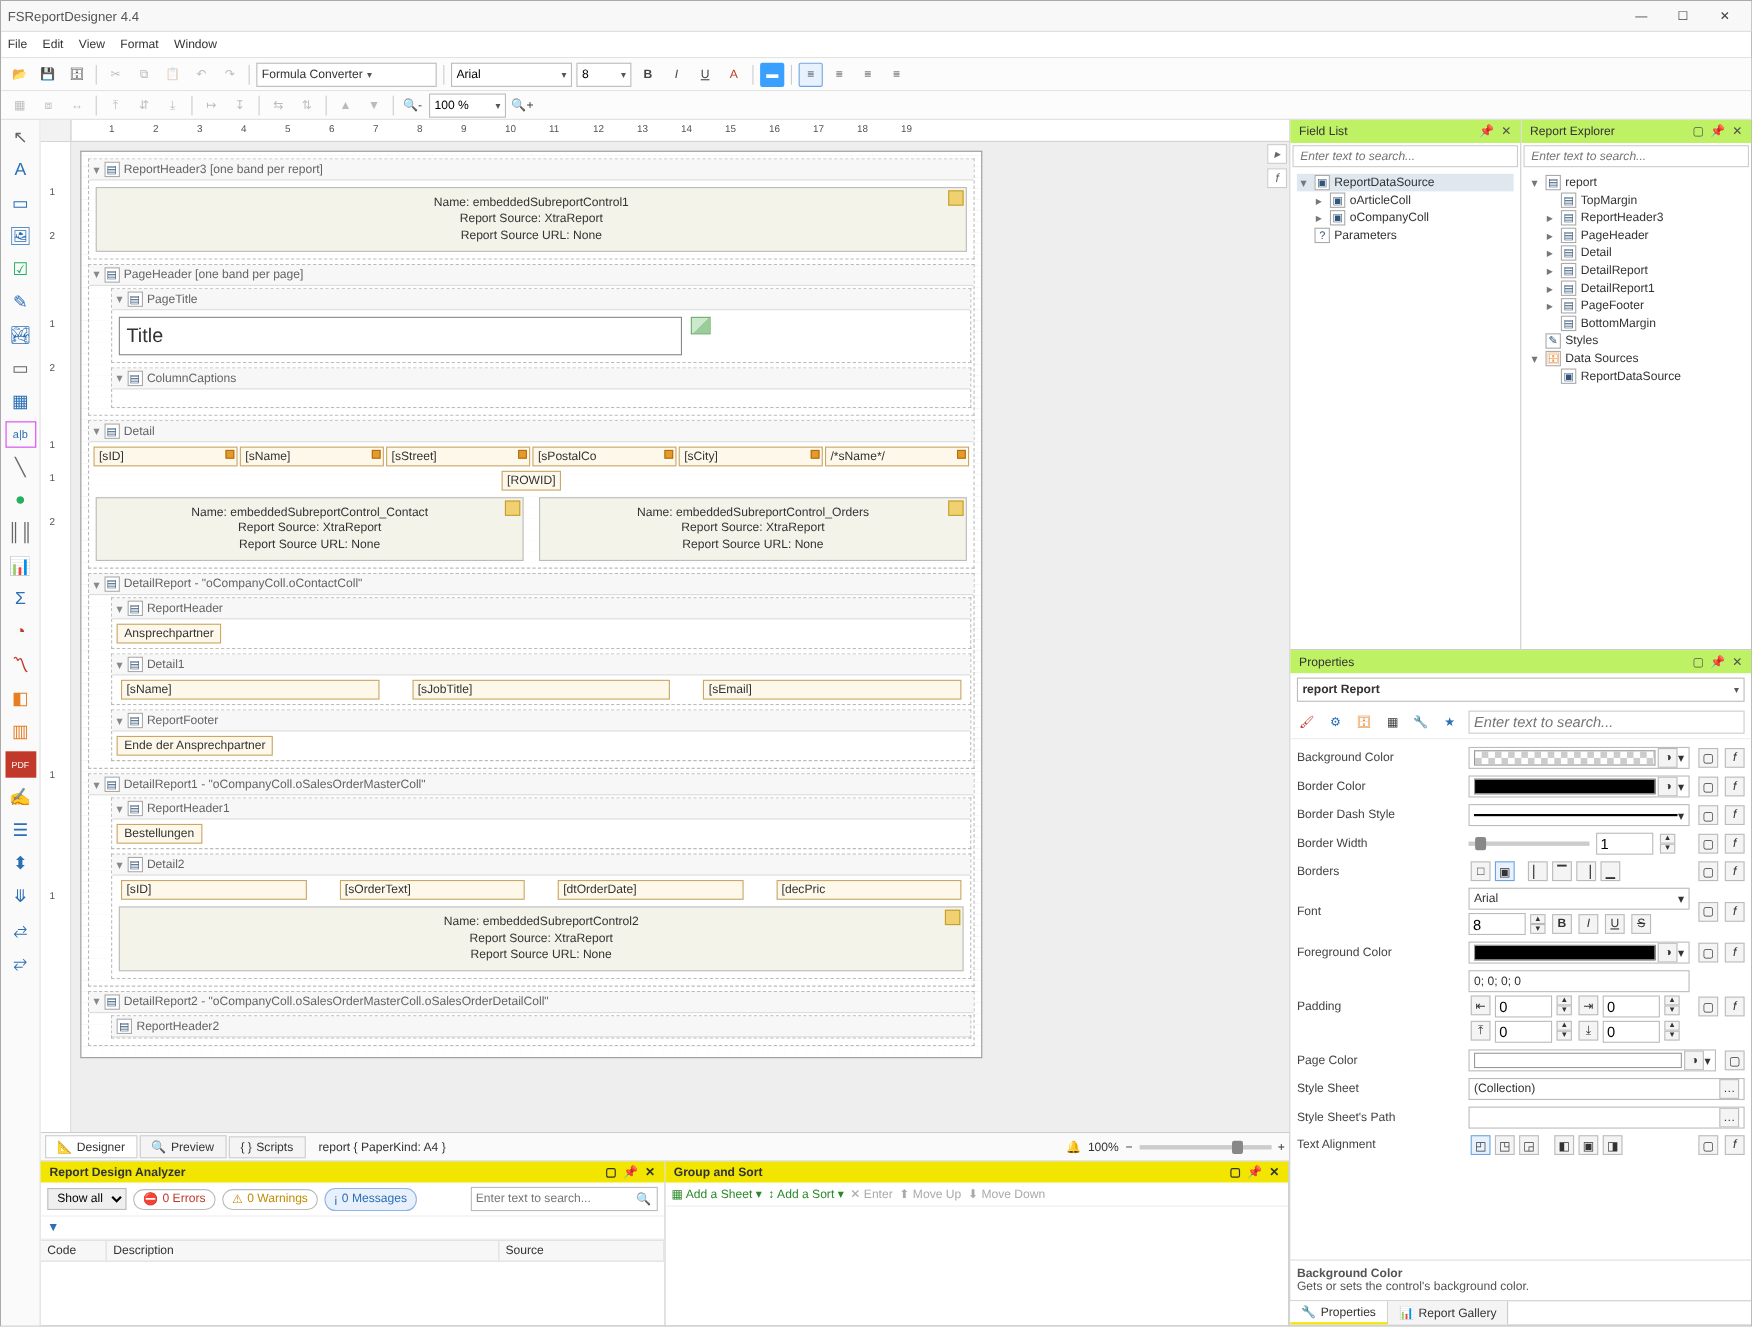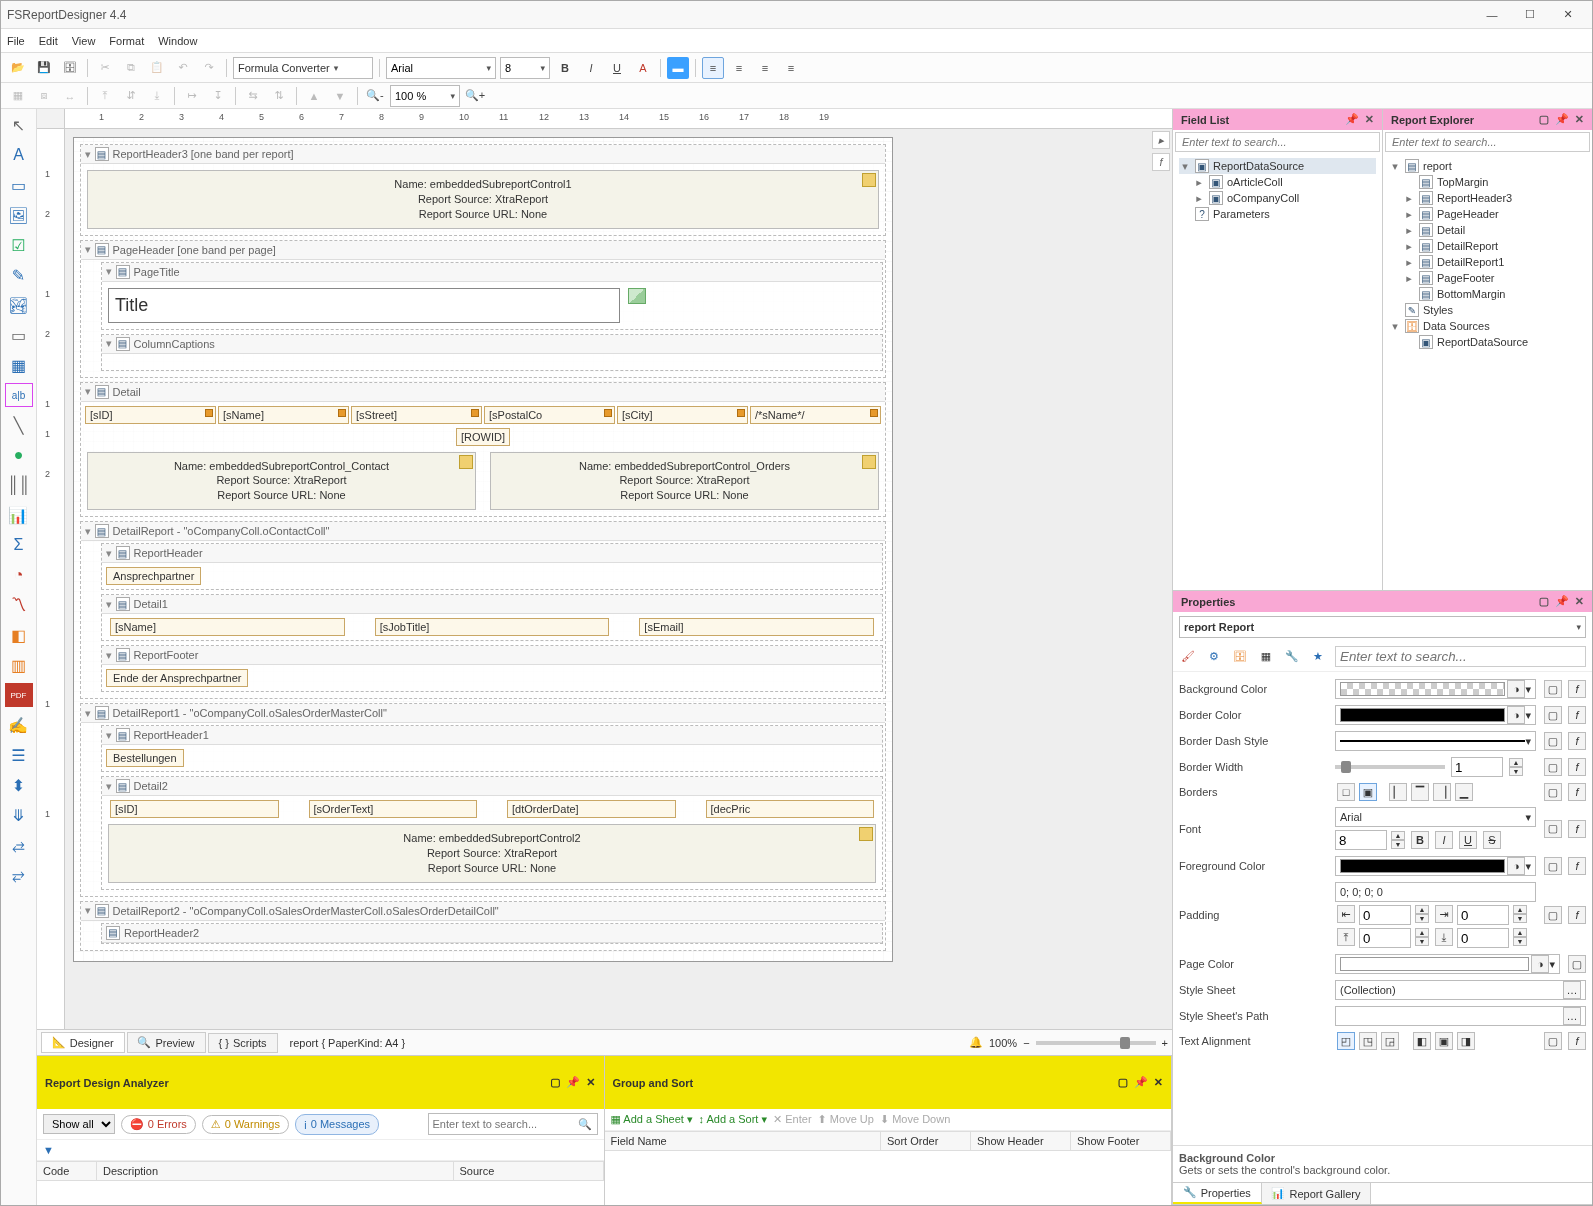--- a/index.html
+++ b/index.html
@@ -53,21 +53,21 @@
 .fld .pin{ position:absolute; right:2px; top:2px; width:8px;height:8px;background:#e79a2c;border:1px solid #b06f12;}
 .title-box { border:1px solid #888; background:#fff; padding:6px; font-size:18px; font-family:Arial; width:66%; margin:4px;}
 .imgph { width:18px;height:16px;border:1px solid #6a6; background:linear-gradient(135deg,#cde9cd 50%,#9acd9a 50%); display:inline-block; float:right; margin:4px;}
 .label-box{ border:1px solid #c9a766; background:#fdf8ea; padding:2px 6px; margin:2px; display:inline-block;}
 .small-row{ display:flex; gap:30px; padding:2px 6px;}
 .zoom-area{ margin-left:auto; display:flex; align-items:center; gap:6px;}
 .slider{ width:120px; height:4px; background:#ccc; position:relative;}
 .slider .thumb{ position:absolute; top:-4px; left:70%; width:10px;height:12px;background:#888;border-radius:2px;}
 .right-panels { width: 420px; display:flex; flex-direction:column; border-left:1px solid #ccc;}
 .panel { display:flex; flex-direction:column; border-bottom:1px solid #ccc;}
-.panel-hdr { background:#f9a8d4; padding:4px 8px; font-weight:bold; display:flex; align-items:center;}
+.panel-hdr { background:#bef264; padding:4px 8px; font-weight:normal; display:flex; align-items:center;}
 .panel-hdr .icons{ margin-left:auto; display:flex; gap:6px; color:#555;}
 .panel-hdr .icons span{ cursor:pointer;}
 .search-row{ padding:2px; }
 .search-row input{ width:100%; border:1px solid #ccc; padding:3px 6px; font-size:11px; color:#888; font-style:italic;}
 .tree { padding:4px 6px; font-size:11px; flex:1; overflow:auto;}
 .tree .node{ display:flex; align-items:center; gap:4px; padding:1px 0;}
 .tree .exp{ width:12px; text-align:center; color:#777; cursor:pointer;}
 .tree .ind1{ padding-left:14px;}
 .tree .sel{ background:#dfe7ef;}
 .sm-icon{ width:14px;height:14px; display:inline-flex;align-items:center;justify-content:center; font-size:10px; border:1px solid #aaa; background:#fff; color:#357;}
@@ -85,21 +85,21 @@
 .prop-extra{ display:flex; gap:4px;}
 .num-input{ width:52px; border:1px solid #bbb; height:20px; padding:0 3px;}
 .spin{ width:14px; display:flex; flex-direction:column;}
 .spin div{height:9px;border:1px solid #bbb;font-size:7px;line-height:7px;text-align:center;background:#f4f4f4;}
 .prop-desc{ border-top:1px solid #ddd; padding:6px; color:#555;}
 .bottom-tabs{ height:22px; border-top:1px solid #ccc; display:flex;}
 .bottom-tabs .tab{ padding:3px 10px; border-right:1px solid #ccc; background:#f4f4f4; display:flex; gap:4px; align-items:center;}
 .bottom-tabs .tab.active{ background:#fff; border-bottom:2px solid #f2e600;}
 .lower-panels{ height:150px; display:flex; border-top:1px solid #ccc;}
 .lower-panel{ flex:1; display:flex; flex-direction:column; border-right:1px solid #ccc;}
-.lhdr{ background:#f2e600; padding:20px 8px; font-weight:bold; display:flex; align-items:center;}
+.lhdr{ background:#f2e600; padding:3px 8px; font-weight:bold; display:flex; align-items:center;}
 .lhdr .icons{margin-left:auto; display:flex; gap:6px;}
 .lrow{ display:flex; gap:6px; padding:4px 6px; align-items:center; border-bottom:1px solid #eee;}
 .pill{ border:1px solid #bbb; border-radius:10px; padding:2px 8px; display:flex; align-items:center; gap:4px; background:#fff;}
 .pill.err{ color:#c0392b;} .pill.warn{color:#c08b00;} .pill.info{color:#2b6fb5; background:#e8f0fb; border-color:#8fb5e2;}
 .grid-hdr{ display:flex; border-top:1px solid #ddd; border-bottom:1px solid #ddd; background:#f7f7f7;}
 .grid-hdr div{ padding:3px 6px; border-right:1px solid #ddd;}
 select{ border:1px solid #bbb; padding:2px 4px; font-size:11px;}
 .canvas-actions{ position:absolute; right:2px; top:2px; display:flex; flex-direction:column; gap:4px;}
 .canvas-actions div{ width:18px;height:18px;border:1px solid #ccc;background:#fff;display:flex;align-items:center;justify-content:center;color:#666;font-style:italic;}
 .view-tabs{ height:26px; display:flex; align-items:center; border-top:1px solid #ccc; background:#fafafa; padding:0 4px; gap:2px;}
@@ -132,21 +132,21 @@
     <div class="tbbtn" title="Open">📂</div>
     <div class="tbbtn">💾</div>
     <div class="tbbtn">🗄</div>
     <div class="tbsep"></div>
     <div class="tbbtn dim">✂</div>
     <div class="tbbtn dim">⧉</div>
     <div class="tbbtn dim">📋</div>
     <div class="tbbtn dim">↶</div>
     <div class="tbbtn dim">↷</div>
     <div class="tbsep"></div>
-    <div class="combo" style="width:140px">
+    <div class="combo" style="width:164px">
       <span>Formula Converter</span>
       <span class="caret">▾</span>
     </div>
     <div class="tbsep"></div>
     <div class="combo" style="width:110px">
       <input value="Arial" style="">
       <span class="caret">▾</span>
     </div>
     <div class="combo" style="width:50px">
       <input value="8" style="">
@@ -525,26 +525,20 @@
                       <span>✕</span>
                     </div>
               </div>
               <div class="lrow">
                 <span style="color:#2a8a2a">▦ <span>Add a Sheet</span> ▾</span>
                 <span style="color:#2a8a2a">↕ <span>Add a Sort</span> ▾</span>
                 <span style="color:#aaa">✕ <span>Enter</span></span>
                 <span style="color:#aaa">⬆ <span>Move Up</span></span>
                 <span style="color:#aaa">⬇ <span>Move Down</span></span>
               </div>
-              <div class="grid-hdr">
-                <div style="flex:1">Field Name</div>
-                <div style="width:90px">Sort Order</div>
-                <div style="width:100px">Show Header</div>
-                <div style="width:100px">Show Footer</div>
-              </div>
             </div>
           </div>
         </div>
 
         <div class="right-panels">
           <div style="display:flex; height:44%;">
 
             <div class="panel" style="flex:1;border-right:1px solid #ccc">
               <div class="panel-hdr">
                 <span>Field List</span>

